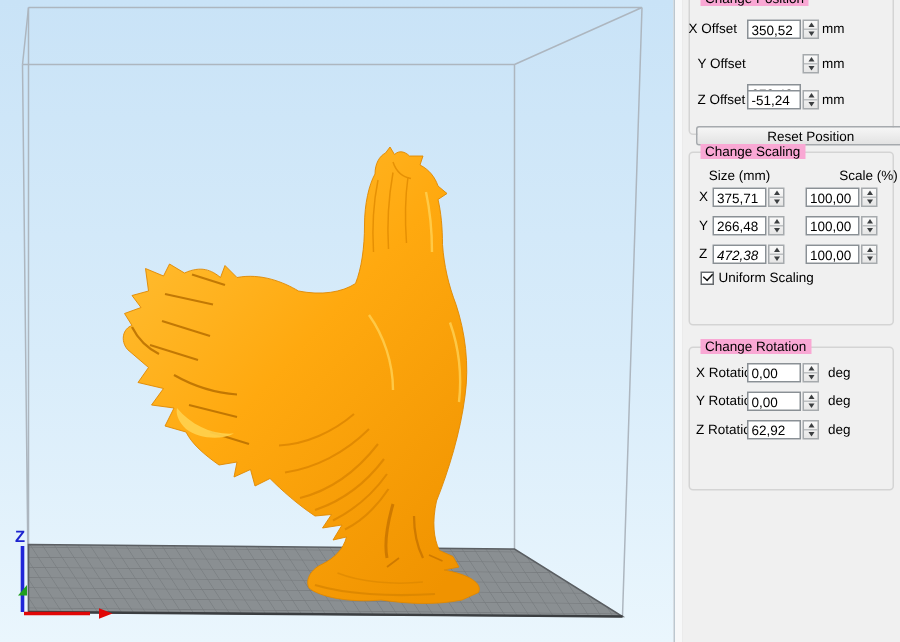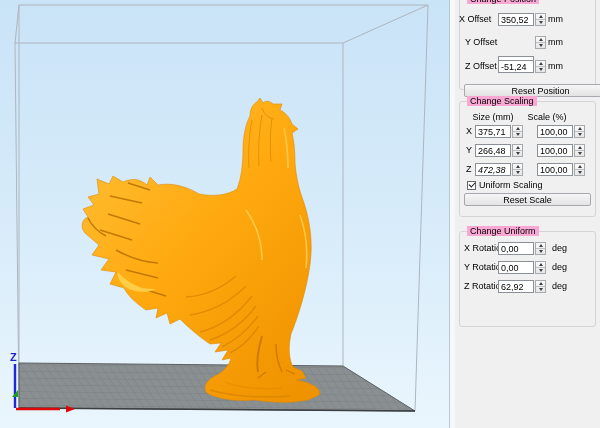--- a/index.html
+++ b/index.html
@@ -187,21 +187,21 @@
     <div class="sb sb-down"></div>
   </div>
   <span class="lbl" style="left:93px;top:61px;">mm</span>
 
   <div class="btn" style="left:9px;top:84px;width:153px;">Reset Position</div>
 
   <div class="group" style="left:4px;top:101px;width:135px;height:114px;"></div>
   <span class="gtitle" style="left:12px;top:96px;">Change Scaling</span>
 
   <span class="hdr" style="left:16px;top:112px;width:44px;">Size (mm)</span>
-  <span class="hdr" style="left:72px;top:112px;width:40px;">Scale (%)</span>
+  <span class="hdr" style="left:104px;top:112px;width:40px;">Scale (%)</span>
 
   <span class="lbl" style="left:11px;top:126px;">X</span>
   <input class="spin" style="left: 20px; top: 125px;" value="375,71">
   <div class="stepper" style="left:57px;top:125px;">
     <div class="sb sb-up"></div>
     <div class="sb sb-down"></div>
   </div>
   <input class="spin" style="left: 82px; top: 125px;" value="100,00">
   <div class="stepper" style="left:119px;top:125px;">
     <div class="sb sb-up"></div>
@@ -230,24 +230,23 @@
   <div class="stepper" style="left:119px;top:163px;">
     <div class="sb sb-up"></div>
     <div class="sb sb-down"></div>
   </div>
 
   <div class="checkbox" style="left:12px;top:181px;">
     <div class="check-mark"></div>
   </div>
   <span class="lbl" style="left:24px;top:180px;">Uniform Scaling</span>
 
-  <div class="btn" style="left:9px;top:193px;width:127px;">Reset Scale</div>
 
   <div class="group" style="left:4px;top:231px;width:135px;height:94px;"></div>
-  <span class="gtitle" style="left:12px;top:226px;">Change Uniform</span>
+  <span class="gtitle" style="left:12px;top:226px;">Change Rotation</span>
 
   <span class="lbl" style="left:9px;top:243px;">X Rotation</span>
   <input class="spin" style="left: 43px; top: 242px;" value="0,00">
   <div class="stepper" style="left:80px;top:242px;">
     <div class="sb sb-up"></div>
     <div class="sb sb-down"></div>
   </div>
   <span class="lbl" style="left:97px;top:243px;">deg</span>
 
   <span class="lbl" style="left:9px;top:262px;">Y Rotation</span>

